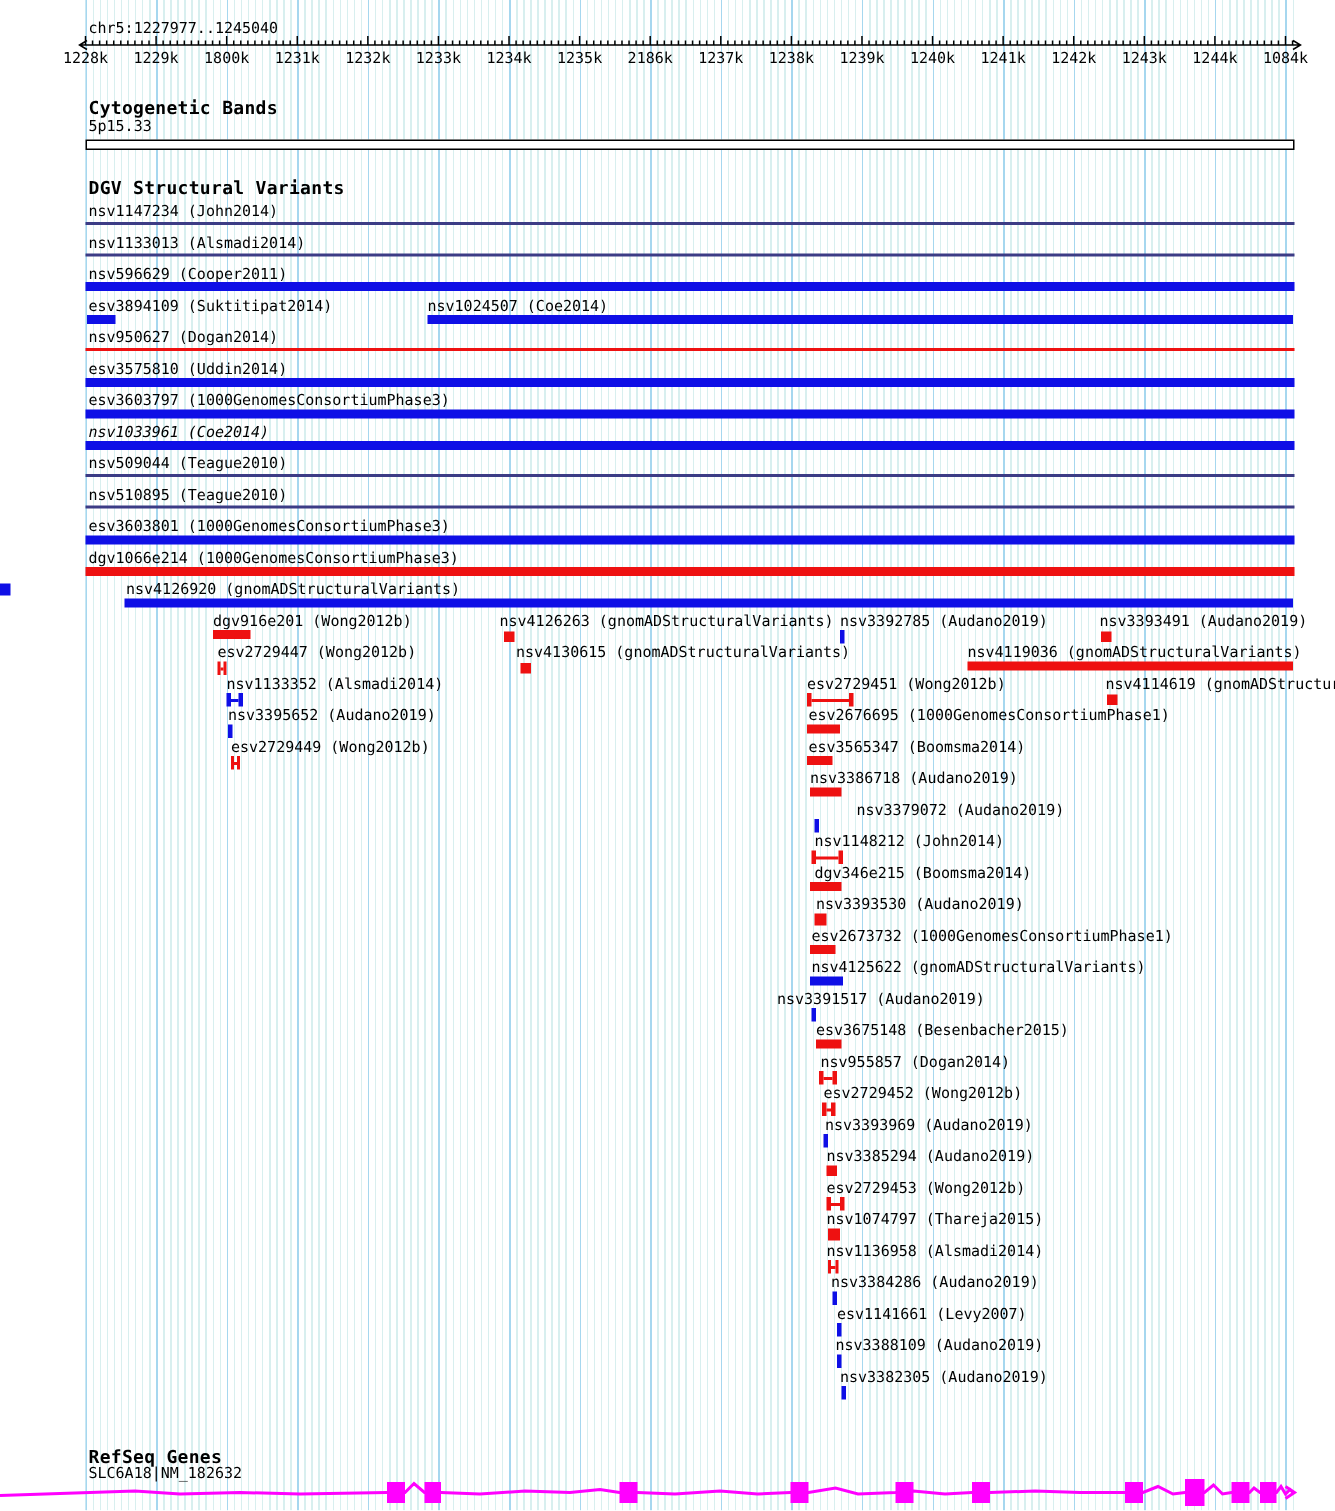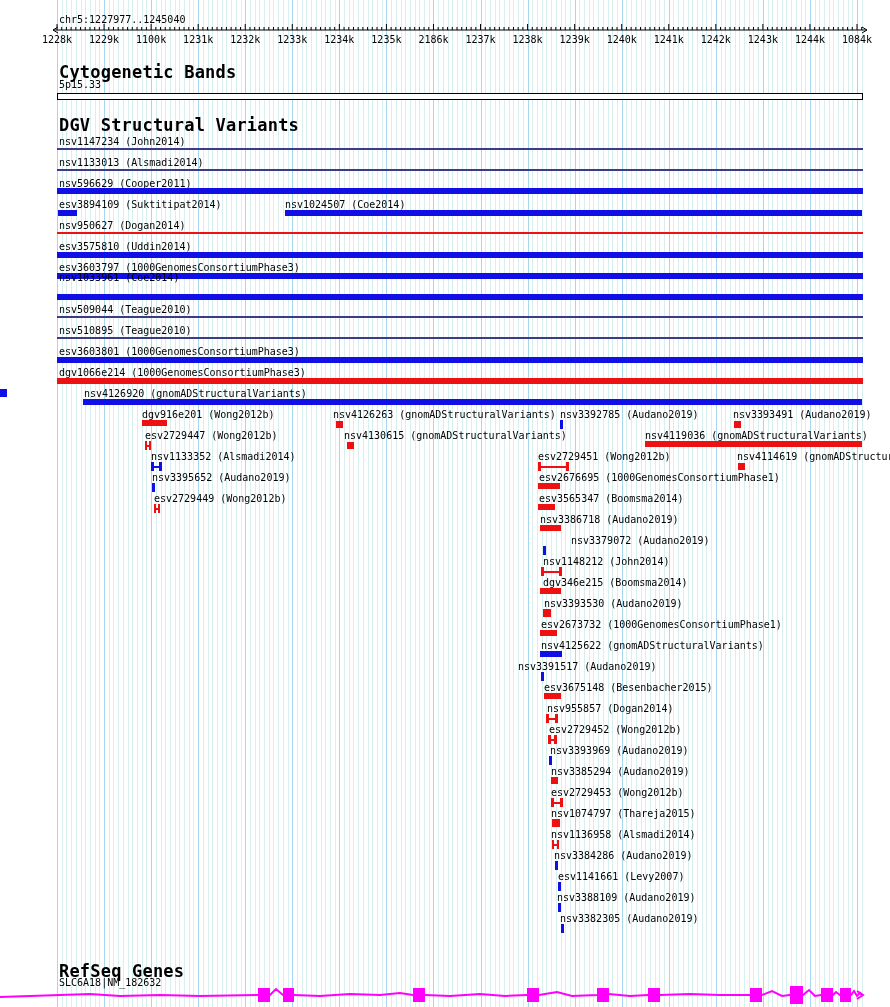--- a/index.html
+++ b/index.html
@@ -3,40 +3,40 @@
 <meta charset="utf-8">
 <style>
   html,body{margin:0;padding:0;background:#fff}
   .page{position:relative;width:890px;height:1007px;background:#ffffff;overflow:hidden;
         font-family:"DejaVu Sans Mono","Liberation Mono",monospace;font-size:10px;color:#000}
   .grid{position:absolute;left:57px;top:0;width:806px;height:1007px;
         background-image:
           repeating-linear-gradient(to right,#a6d7ef 0,#a6d7ef 1px,transparent 1px,transparent 47.0588px),
           repeating-linear-gradient(to right,#d8efef 0,#d8efef 1px,transparent 1px,transparent 4.70588px);}
   .lbl{position:absolute;white-space:pre;line-height:10px}
-  .hdr{font-weight:bold;font-size:17px;line-height:12px;letter-spacing:0.2px}
+  .hdr{font-weight:bold;font-size:12px;line-height:12px;letter-spacing:0.2px}
   .tick{top:35px;transform:translateX(-50%)}
   .band-box{position:absolute;left:57px;top:93px;width:804px;height:5px;background:#fff;border:1px solid #000}
   .glyph{position:absolute}
   svg{position:absolute;overflow:visible}
 </style>
 </head>
 <body>
 
 <div class="page">
   <div class="grid"></div>
 
   <div class="lbl" style="left:59px;top:15px">chr5:1227977..1245040</div>
   <svg id="ruler" style="left:50px;top:23px;width:820px;height:13px">
       <path d="M3 7 H817 M7.00 7 V1 M11.71 7 V4 M16.41 7 V4 M21.12 7 V4 M25.82 7 V4 M30.53 7 V4 M35.24 7 V4 M39.94 7 V4 M44.65 7 V4 M49.35 7 V4 M54.06 7 V1 M58.76 7 V4 M63.47 7 V4 M68.18 7 V4 M72.88 7 V4 M77.59 7 V4 M82.29 7 V4 M87.00 7 V4 M91.71 7 V4 M96.41 7 V4 M101.12 7 V1 M105.82 7 V4 M110.53 7 V4 M115.24 7 V4 M119.94 7 V4 M124.65 7 V4 M129.35 7 V4 M134.06 7 V4 M138.76 7 V4 M143.47 7 V4 M148.18 7 V1 M152.88 7 V4 M157.59 7 V4 M162.29 7 V4 M167.00 7 V4 M171.71 7 V4 M176.41 7 V4 M181.12 7 V4 M185.82 7 V4 M190.53 7 V4 M195.24 7 V1 M199.94 7 V4 M204.65 7 V4 M209.35 7 V4 M214.06 7 V4 M218.76 7 V4 M223.47 7 V4 M228.18 7 V4 M232.88 7 V4 M237.59 7 V4 M242.29 7 V1 M247.00 7 V4 M251.71 7 V4 M256.41 7 V4 M261.12 7 V4 M265.82 7 V4 M270.53 7 V4 M275.24 7 V4 M279.94 7 V4 M284.65 7 V4 M289.35 7 V1 M294.06 7 V4 M298.76 7 V4 M303.47 7 V4 M308.18 7 V4 M312.88 7 V4 M317.59 7 V4 M322.29 7 V4 M327.00 7 V4 M331.71 7 V4 M336.41 7 V1 M341.12 7 V4 M345.82 7 V4 M350.53 7 V4 M355.24 7 V4 M359.94 7 V4 M364.65 7 V4 M369.35 7 V4 M374.06 7 V4 M378.76 7 V4 M383.47 7 V1 M388.18 7 V4 M392.88 7 V4 M397.59 7 V4 M402.29 7 V4 M407.00 7 V4 M411.71 7 V4 M416.41 7 V4 M421.12 7 V4 M425.82 7 V4 M430.53 7 V1 M435.24 7 V4 M439.94 7 V4 M444.65 7 V4 M449.35 7 V4 M454.06 7 V4 M458.76 7 V4 M463.47 7 V4 M468.18 7 V4 M472.88 7 V4 M477.59 7 V1 M482.29 7 V4 M487.00 7 V4 M491.71 7 V4 M496.41 7 V4 M501.12 7 V4 M505.82 7 V4 M510.53 7 V4 M515.24 7 V4 M519.94 7 V4 M524.65 7 V1 M529.35 7 V4 M534.06 7 V4 M538.76 7 V4 M543.47 7 V4 M548.18 7 V4 M552.88 7 V4 M557.59 7 V4 M562.29 7 V4 M567.00 7 V4 M571.71 7 V1 M576.41 7 V4 M581.12 7 V4 M585.82 7 V4 M590.53 7 V4 M595.23 7 V4 M599.94 7 V4 M604.65 7 V4 M609.35 7 V4 M614.06 7 V4 M618.76 7 V1 M623.47 7 V4 M628.18 7 V4 M632.88 7 V4 M637.59 7 V4 M642.29 7 V4 M647.00 7 V4 M651.71 7 V4 M656.41 7 V4 M661.12 7 V4 M665.82 7 V1 M670.53 7 V4 M675.23 7 V4 M679.94 7 V4 M684.65 7 V4 M689.35 7 V4 M694.06 7 V4 M698.76 7 V4 M703.47 7 V4 M708.18 7 V4 M712.88 7 V1 M717.59 7 V4 M722.29 7 V4 M727.00 7 V4 M731.71 7 V4 M736.41 7 V4 M741.12 7 V4 M745.82 7 V4 M750.53 7 V4 M755.23 7 V4 M759.94 7 V1 M764.65 7 V4 M769.35 7 V4 M774.06 7 V4 M778.76 7 V4 M783.47 7 V4 M788.18 7 V4 M792.88 7 V4 M797.59 7 V4 M802.29 7 V4 M807.00 7 V1 M811.71 7 V4 M8 4 L3 7 L8 10 M812 4 L817 7 L812 10" stroke="#000" fill="none"></path>
     </svg>
   <div id="tick-labels">
       <span class="lbl tick" style="left: 57px;">1228k</span>
       <span class="lbl tick" style="left: 104.059px;">1229k</span>
-      <span class="lbl tick" style="left: 151.118px;">1100k</span>
+      <span class="lbl tick" style="left: 151.118px;">1800k</span>
       <span class="lbl tick" style="left: 198.176px;">1231k</span>
       <span class="lbl tick" style="left: 245.235px;">1232k</span>
       <span class="lbl tick" style="left: 292.294px;">1233k</span>
       <span class="lbl tick" style="left: 339.353px;">1234k</span>
       <span class="lbl tick" style="left: 386.412px;">1235k</span>
       <span class="lbl tick" style="left: 433.47px;">2186k</span>
       <span class="lbl tick" style="left: 480.529px;">1237k</span>
       <span class="lbl tick" style="left: 527.588px;">1238k</span>
       <span class="lbl tick" style="left: 574.647px;">1239k</span>
       <span class="lbl tick" style="left: 621.706px;">1240k</span>
@@ -62,21 +62,21 @@
       <span class="lbl" style="left: 59px; top: 200px;">esv3894109 (Suktitipat2014)</span>
       <div class="glyph" style="left: 58px; top: 210px; width: 19px; height: 6px; background: rgb(15, 15, 230);"></div>
       <span class="lbl" style="left: 285px; top: 200px;">nsv1024507 (Coe2014)</span>
       <div class="glyph" style="left: 285px; top: 210px; width: 577px; height: 6px; background: rgb(15, 15, 230);"></div>
       <span class="lbl" style="left: 59px; top: 221px;">nsv950627 (Dogan2014)</span>
       <div class="glyph" style="left: 57px; top: 232px; width: 806px; height: 2px; background: rgb(238, 17, 17);"></div>
       <span class="lbl" style="left: 59px; top: 242px;">esv3575810 (Uddin2014)</span>
       <div class="glyph" style="left: 57px; top: 252px; width: 806px; height: 6px; background: rgb(15, 15, 230);"></div>
       <span class="lbl" style="left: 59px; top: 263px;">esv3603797 (1000GenomesConsortiumPhase3)</span>
       <div class="glyph" style="left: 57px; top: 273px; width: 806px; height: 6px; background: rgb(15, 15, 230);"></div>
-      <span class="lbl" style="left: 59px; top: 273px;">nsv1033961 (Coe2014)</span>
+      <span class="lbl" style="left: 59px; top: 284px; font-style: italic;">nsv1033961 (Coe2014)</span>
       <div class="glyph" style="left: 57px; top: 294px; width: 806px; height: 6px; background: rgb(15, 15, 230);"></div>
       <span class="lbl" style="left: 59px; top: 305px;">nsv509044 (Teague2010)</span>
       <div class="glyph" style="left: 57px; top: 316px; width: 806px; height: 2px; background: rgb(60, 60, 134);"></div>
       <span class="lbl" style="left: 59px; top: 326px;">nsv510895 (Teague2010)</span>
       <div class="glyph" style="left: 57px; top: 337px; width: 806px; height: 2px; background: rgb(60, 60, 134);"></div>
       <span class="lbl" style="left: 59px; top: 347px;">esv3603801 (1000GenomesConsortiumPhase3)</span>
       <div class="glyph" style="left: 57px; top: 357px; width: 806px; height: 6px; background: rgb(15, 15, 230);"></div>
       <span class="lbl" style="left: 59px; top: 368px;">dgv1066e214 (1000GenomesConsortiumPhase3)</span>
       <div class="glyph" style="left: 57px; top: 378px; width: 806px; height: 6px; background: rgb(238, 17, 17);"></div>
       <div class="glyph" style="left: 0px; top: 389px; width: 7px; height: 8px; background: rgb(15, 15, 230);"></div>

